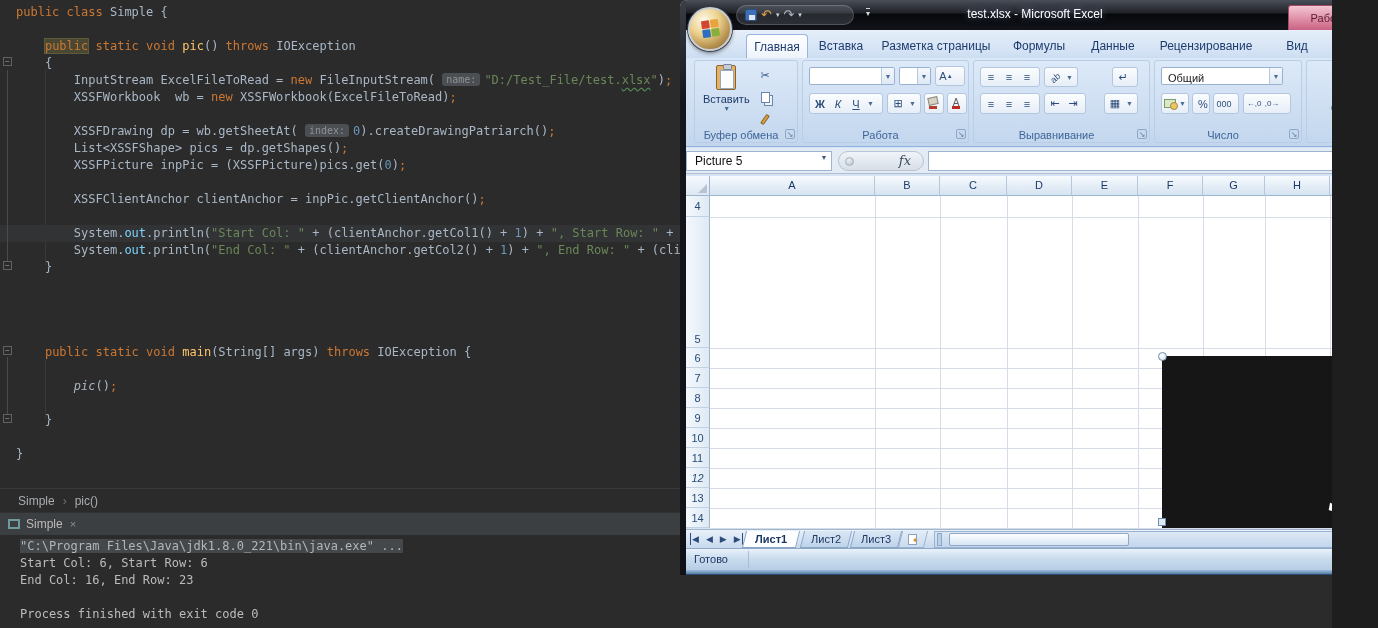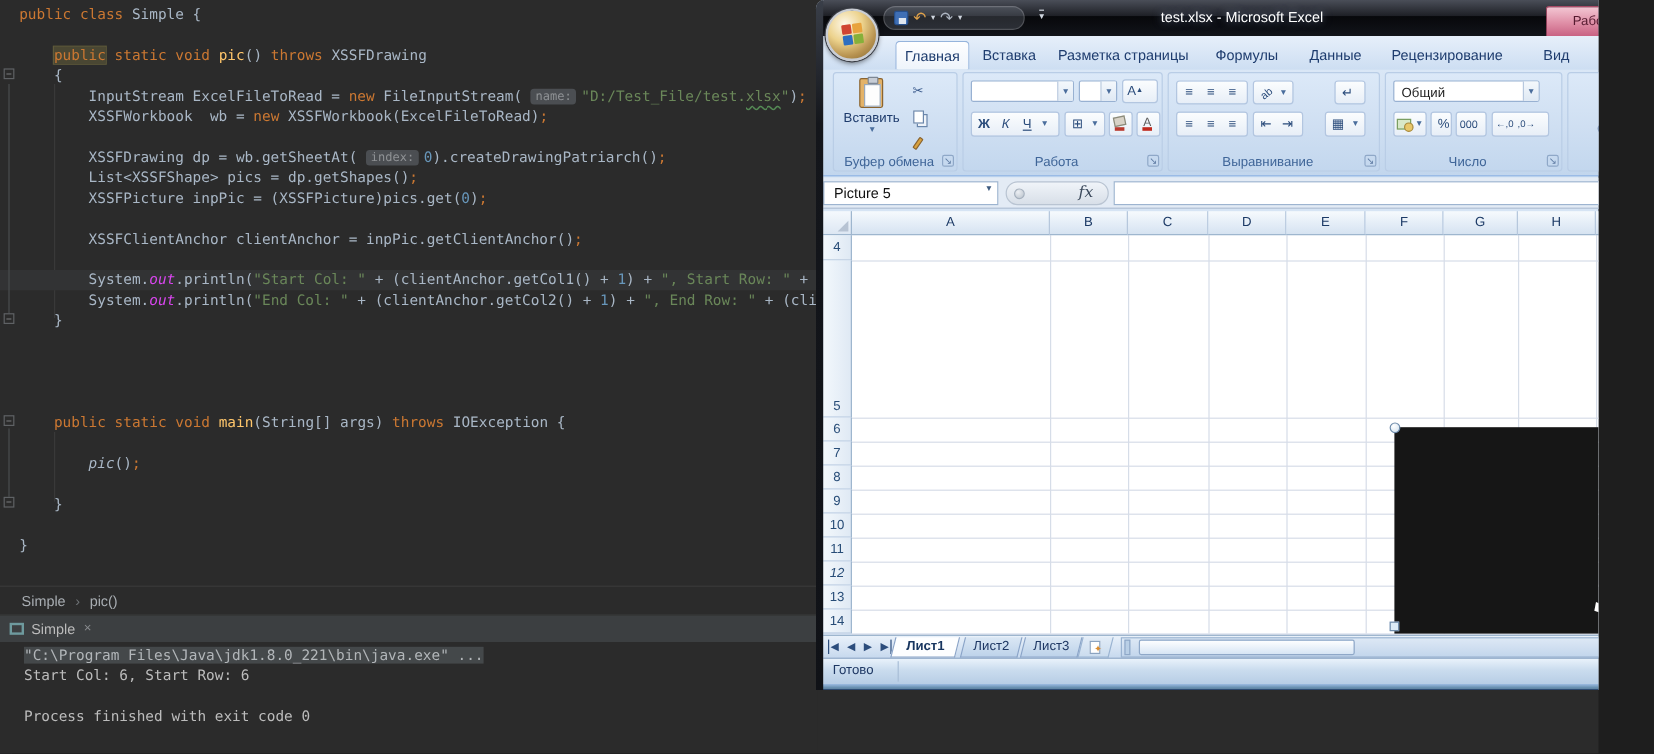--- a/index.html
+++ b/index.html
@@ -6,21 +6,21 @@
   html,body{background:#1e1e1e}
   #root{position:relative;width:1332px;height:628px;background:#2b2b2b;overflow:hidden;font-family:"DejaVu Sans Mono",monospace}
 
   
   #ide{position:absolute;inset:0;background:#2b2b2b}
   #editor{position:absolute;left:0;top:0;width:681px;height:489px;overflow:hidden;border-bottom:1px solid #3a3a3a}
   #code{position:absolute;left:16px;top:4px;right:0}
   .code-line{height:17px;line-height:17px;white-space:pre;font-size:12px}
   .code-line.caret{background:#323334;margin-left:-16px;padding-left:16px;width:681px}
   .t-p{color:#a9b7c6}.t-k{color:#cc7832}.t-s{color:#6a8759}.t-n{color:#6897bb}
-  .t-f{color:#d946ef;font-style:italic}.t-m{color:#ffc66b}
+  .t-f{color:#7dd3fc;}.t-m{color:#ffc66b}
   .t-i{color:#a9b7c6;font-style:italic}
   .t-w{color:#6a8759;text-decoration:underline wavy #548a54;text-underline-offset:3px}
   .t-x{color:#cc7832;background:#4a4733;outline:1px solid #5f5a3a}
   .t-h{display:inline-block;background:#4b4e52;color:#8f9295;border-radius:3px;font-size:10px;line-height:13px;padding:0 4px;margin-right:4px;vertical-align:1px}
   .fold{position:absolute;left:3px;width:9px;height:9px;border:1px solid #5f6265;color:#8a8d90;font-size:8px;line-height:7px;text-align:center;background:#2b2b2b;z-index:3}
   .fline{position:absolute;left:7px;width:1px;background:#494c4e}
   .iguide{position:absolute;width:1px;background:#393939}
   #breadcrumb{position:absolute;left:0;top:490px;width:681px;height:22px;background:#2b2b2b;color:#a8adb2;font-size:12px;display:flex;align-items:center;gap:8px;padding-left:18px;font-family:"Liberation Sans",sans-serif}
   #console-tabbar{position:absolute;left:0;top:512px;width:681px;height:23px;background:#3c3f41;border-top:1px solid #323232;display:flex;align-items:center;font-family:"Liberation Sans",sans-serif}
   .runicon{width:12px;height:10px;border:2px solid #6e9a9e;background:#3c3f41;margin:0 6px 0 8px}
@@ -118,21 +118,21 @@
 
 <div id="root">
 
   <section id="ide">
     <div id="editor">
       <div class="iguide" style="left:45px;top:70px;height:195px"></div>
       <div class="iguide" style="left:45px;top:360px;height:58px"></div>
       <div id="code">
           <div class="code-line"><span class="t-k">public</span><span class="t-p"> </span><span class="t-k">class</span><span class="t-p"> Simple {</span></div>
           <div class="code-line"></div>
-          <div class="code-line"><span class="t-p">    </span><span class="t-x">public</span><span class="t-p"> </span><span class="t-k">static</span><span class="t-p"> </span><span class="t-k">void</span><span class="t-p"> </span><span class="t-m">pic</span><span class="t-p">() </span><span class="t-k">throws</span><span class="t-p"> XSSFDrawing</span></div>
+          <div class="code-line"><span class="t-p">    </span><span class="t-x">public</span><span class="t-p"> </span><span class="t-k">static</span><span class="t-p"> </span><span class="t-k">void</span><span class="t-p"> </span><span class="t-m">pic</span><span class="t-p">() </span><span class="t-k">throws</span><span class="t-p"> IOException</span></div>
           <div class="code-line"><span class="t-p">    {</span></div>
           <div class="code-line"><span class="t-p">        InputStream ExcelFileToRead = </span><span class="t-k">new</span><span class="t-p"> FileInputStream( </span><span class="t-h">name:</span><span class="t-s">"D:/Test_File/test.</span><span class="t-w">xlsx</span><span class="t-s">"</span><span class="t-p">)</span><span class="t-k">;</span></div>
           <div class="code-line"><span class="t-p">        XSSFWorkbook  wb = </span><span class="t-k">new</span><span class="t-p"> XSSFWorkbook(ExcelFileToRead)</span><span class="t-k">;</span></div>
           <div class="code-line"></div>
           <div class="code-line"><span class="t-p">        XSSFDrawing dp = wb.getSheetAt( </span><span class="t-h">index:</span><span class="t-n">0</span><span class="t-p">).createDrawingPatriarch()</span><span class="t-k">;</span></div>
           <div class="code-line"><span class="t-p">        List&lt;XSSFShape&gt; pics = dp.getShapes()</span><span class="t-k">;</span></div>
           <div class="code-line"><span class="t-p">        XSSFPicture inpPic = (XSSFPicture)pics.get(</span><span class="t-n">0</span><span class="t-p">)</span><span class="t-k">;</span></div>
           <div class="code-line"></div>
           <div class="code-line"><span class="t-p">        XSSFClientAnchor clientAnchor = inpPic.getClientAnchor()</span><span class="t-k">;</span></div>
           <div class="code-line"></div>
@@ -175,20 +175,21 @@
       <span class="stripe-ic" style="top:12px">⌃</span>
       <span class="stripe-ic" style="top:32px">⌄</span>
       <span class="stripe-ic" style="top:52px;color:#6a8759">↻</span>
       <span class="stripe-ic" style="top:72px;color:#3d6b6b">▣</span>
     </div>
 
     <div id="console">
       <div id="console-lines">
           <div class="con-line"><span class="cmd-high">"C:\Program Files\Java\jdk1.8.0_221\bin\java.exe" ...</span></div>
           <div class="con-line">Start Col: 6, Start Row: 6</div>
+          <div class="con-line">End Col: 16, End Row: 23</div>
           <div class="con-line"></div>
           <div class="con-line">Process finished with exit code 0</div>
         </div>
     </div>
   </section>
 
   <section id="excel">
 
     <div id="titlebar">
       <div id="qat">

